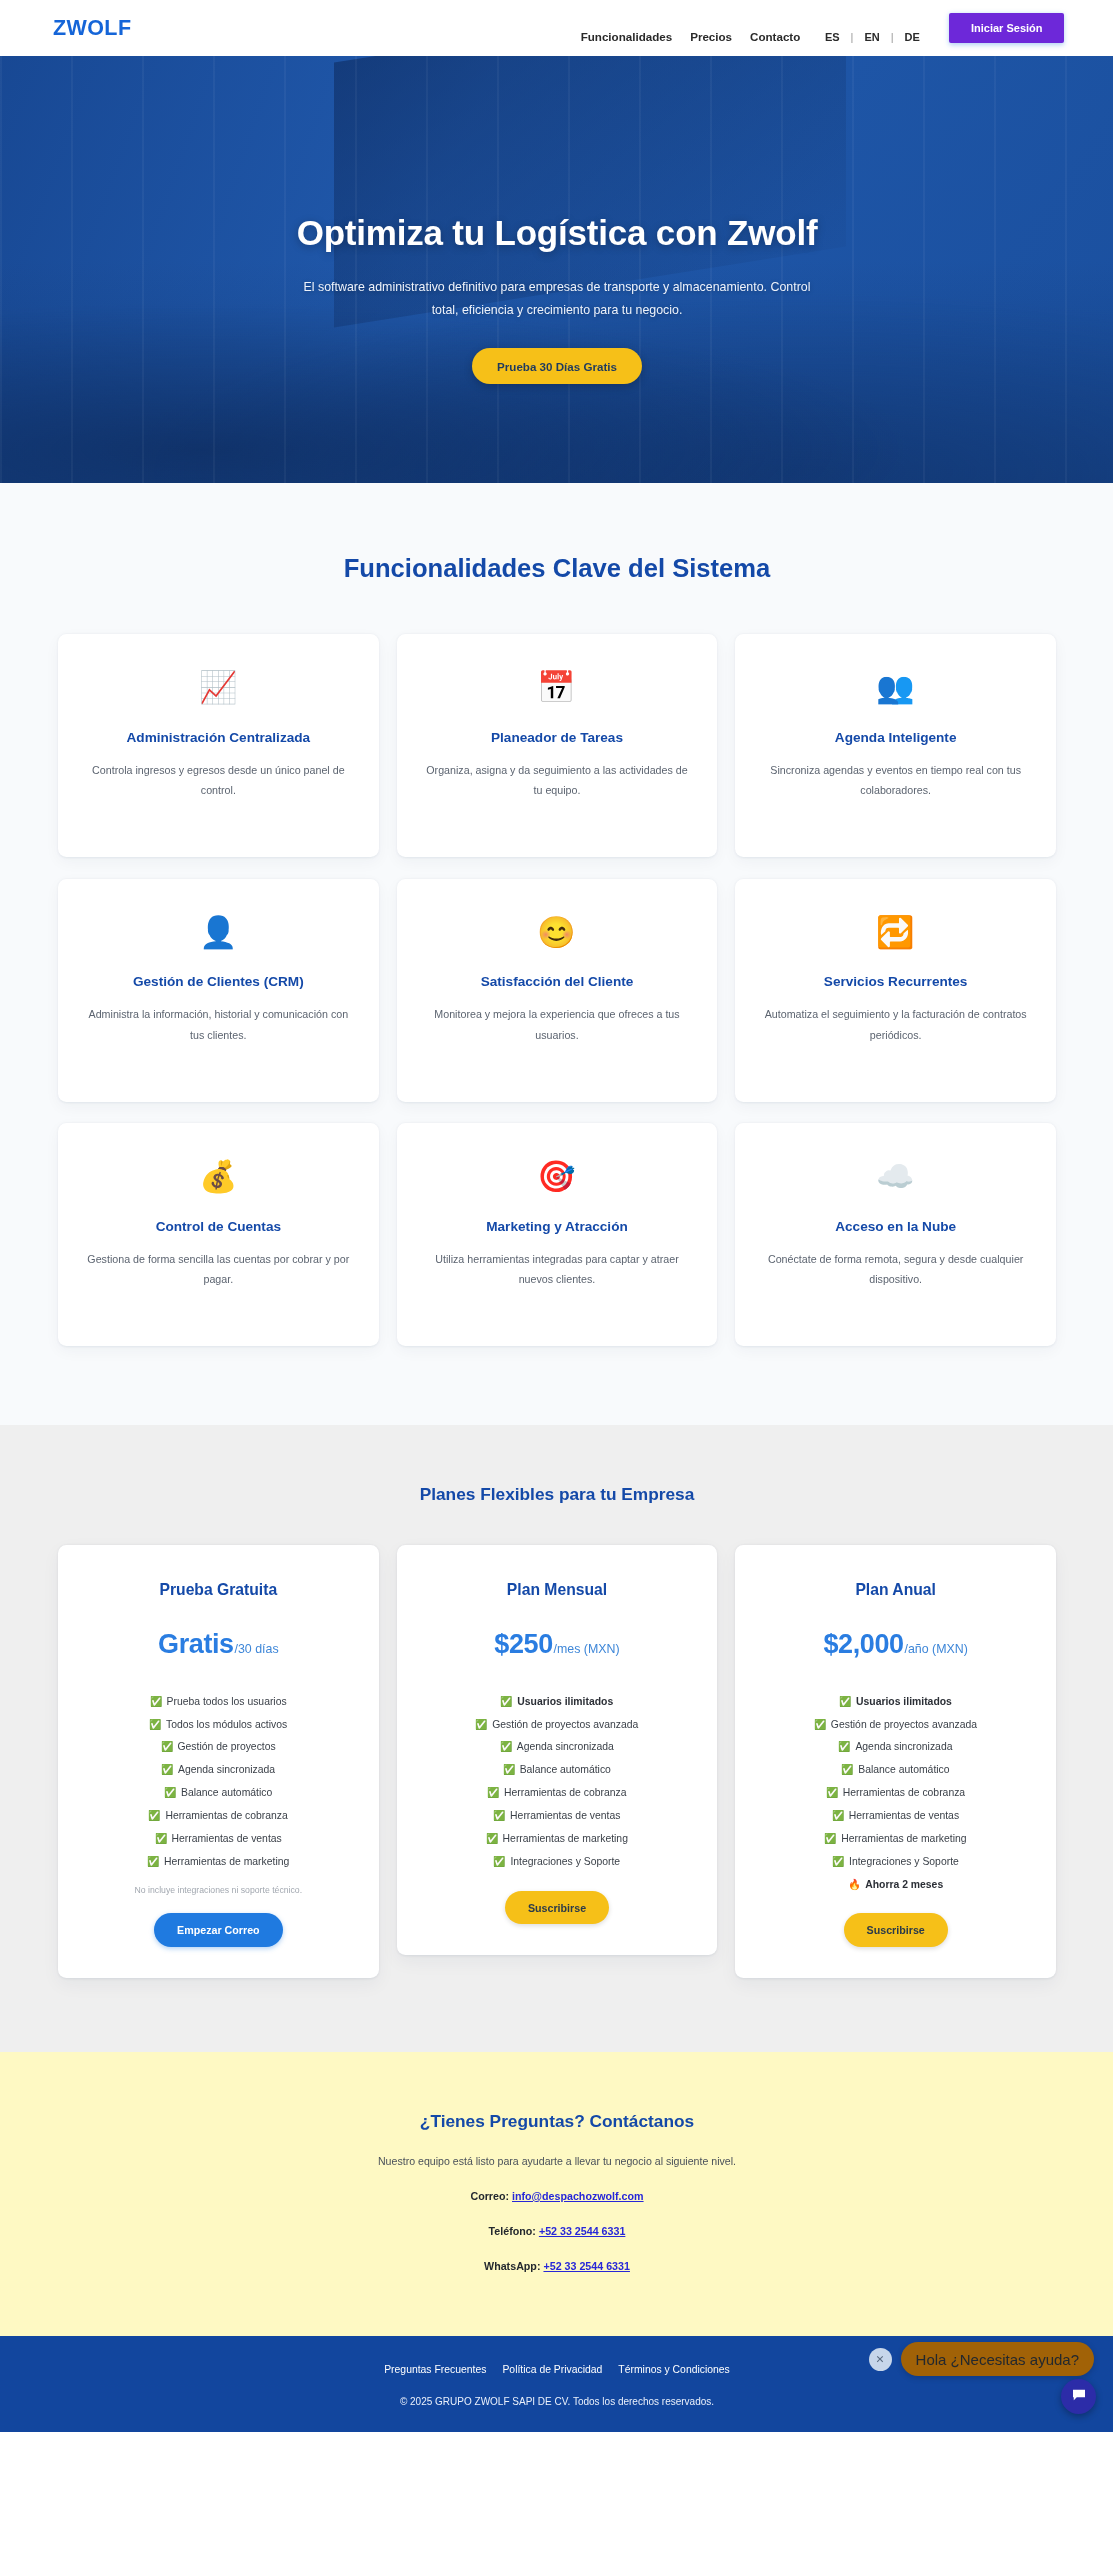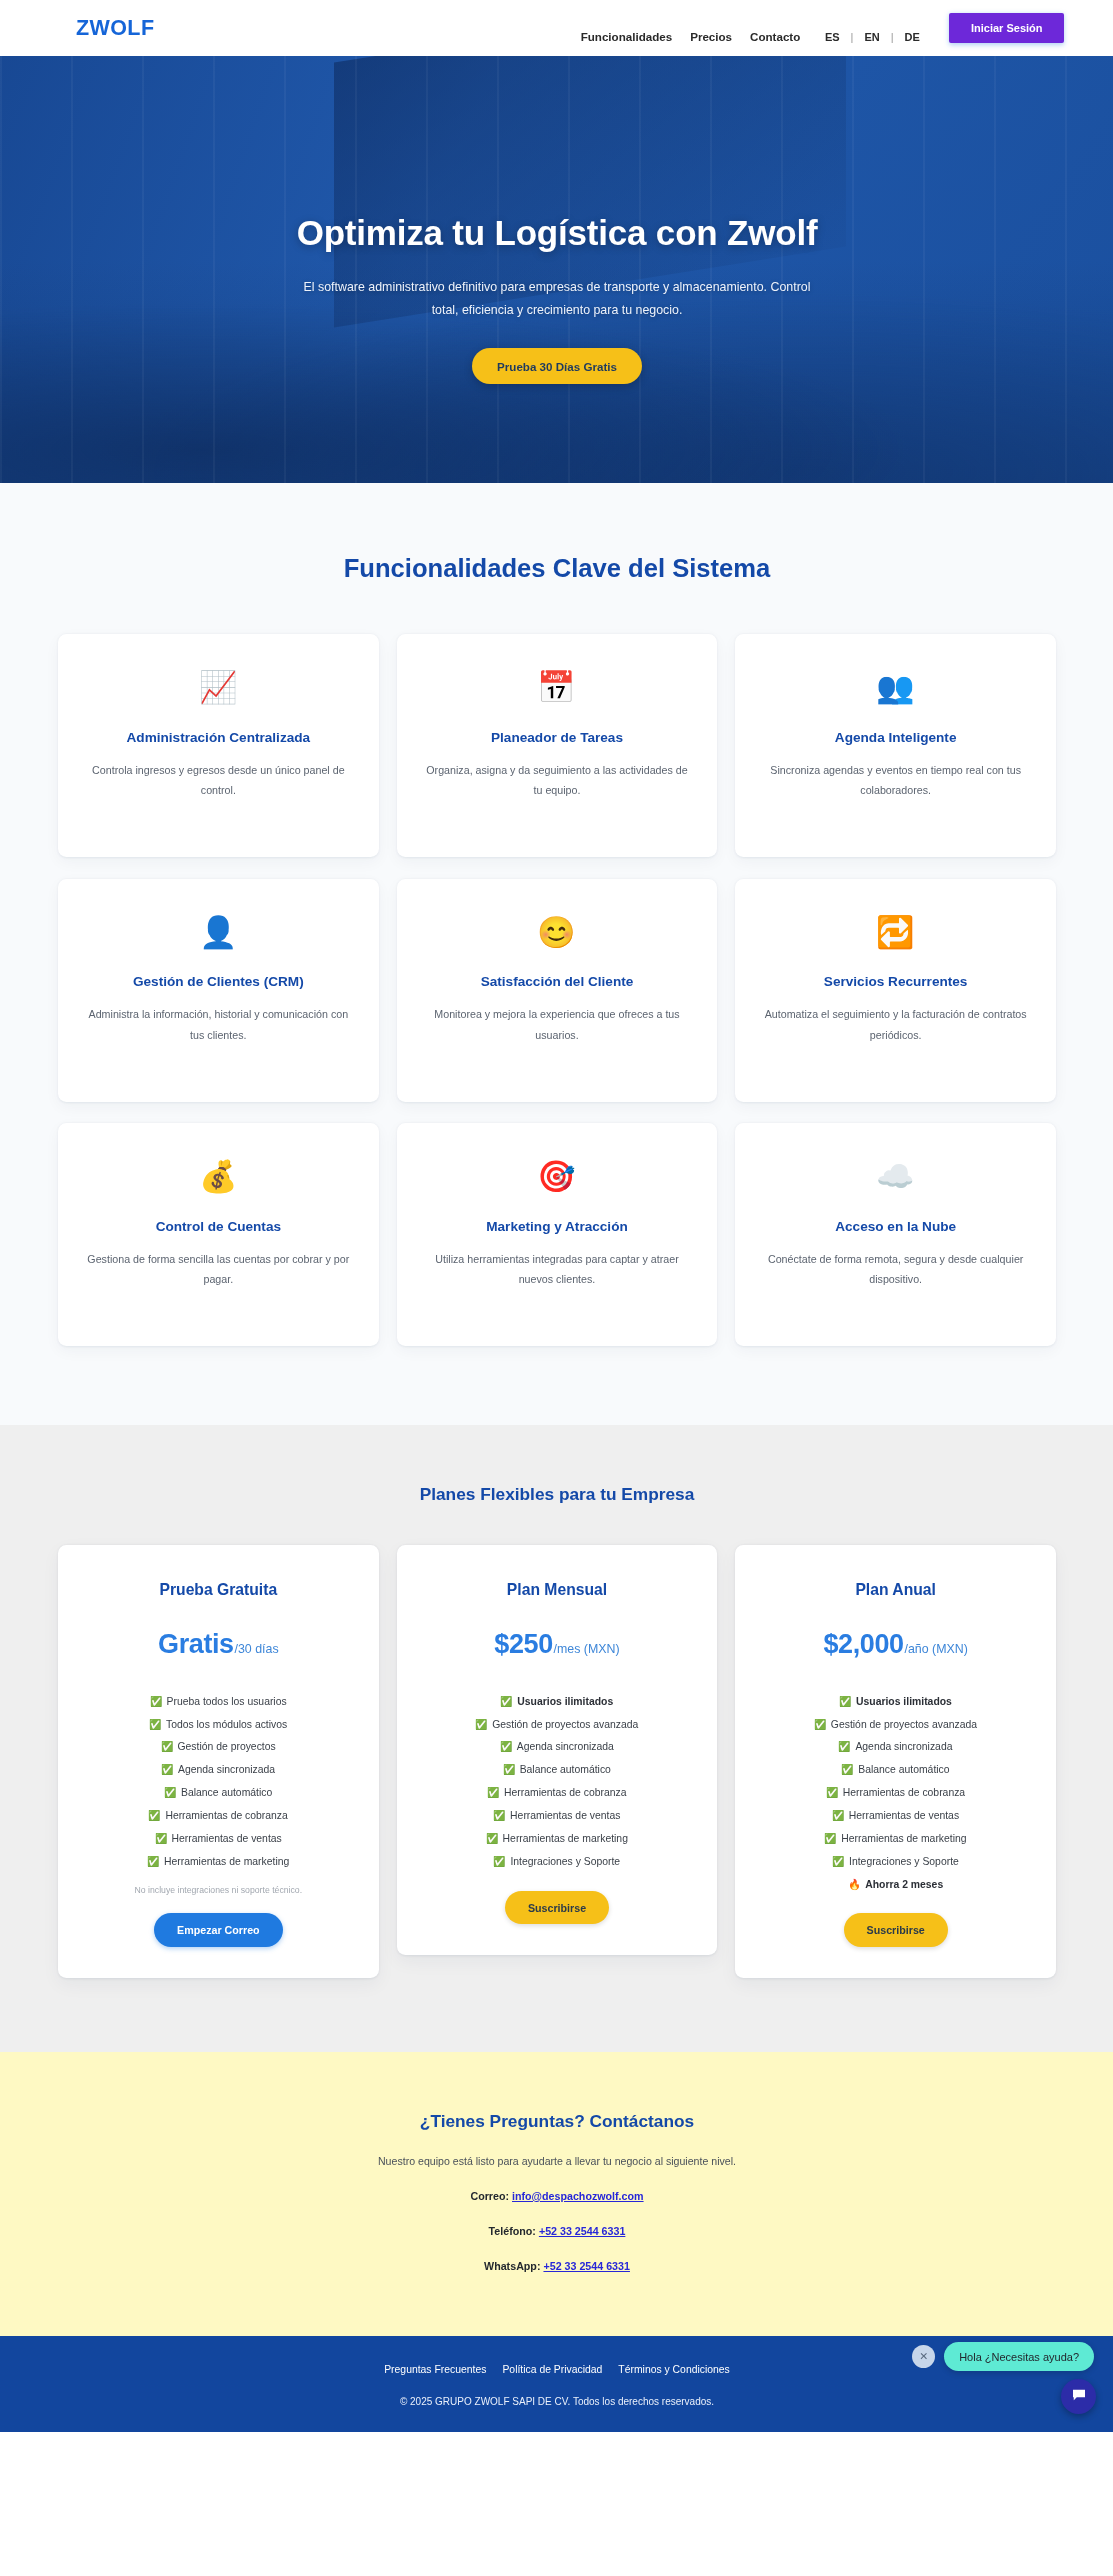--- a/index.html
+++ b/index.html
@@ -11,21 +11,21 @@
     -webkit-font-smoothing: antialiased;
   }
 
   
   .site-header {
     height: 56px;
     background: #ffffff;
     display: flex;
     align-items: center;
     justify-content: space-between;
-    padding: 0 50px 0 76px;
+    padding: 0 50px 0 53px;
     position: relative;
     z-index: 5;
   }
   .brand {
     font-size: 21.5px;
     font-weight: bold;
     color: #1565d8;
     letter-spacing: 0.4px;
   }
   .nav {
@@ -337,25 +337,25 @@
     width: 23px; height: 23px;
     border-radius: 50%;
     background: #c7d6ea;
     color: #5a6b80;
     display: flex; align-items: center; justify-content: center;
     font-size: 10.7px;
     cursor: pointer;
     border: none;
   }
   .chat-bubble {
-    background: #5eead4;
+    background: #a16207;
     border-radius: 18px;
     padding: 8.3px 15px;
     color: #23282e;
-    font-size: 11px;
+    font-size: 15px;
     box-shadow: 0 1.7px 6.6px rgba(0,0,0,0.18);
     white-space: nowrap;
   }
   .chat-fab {
     position: absolute;
     right: 18px;
     top: 43px;
     width: 35px; height: 35px;
     border-radius: 50%;
     background: #2c2ca8;

